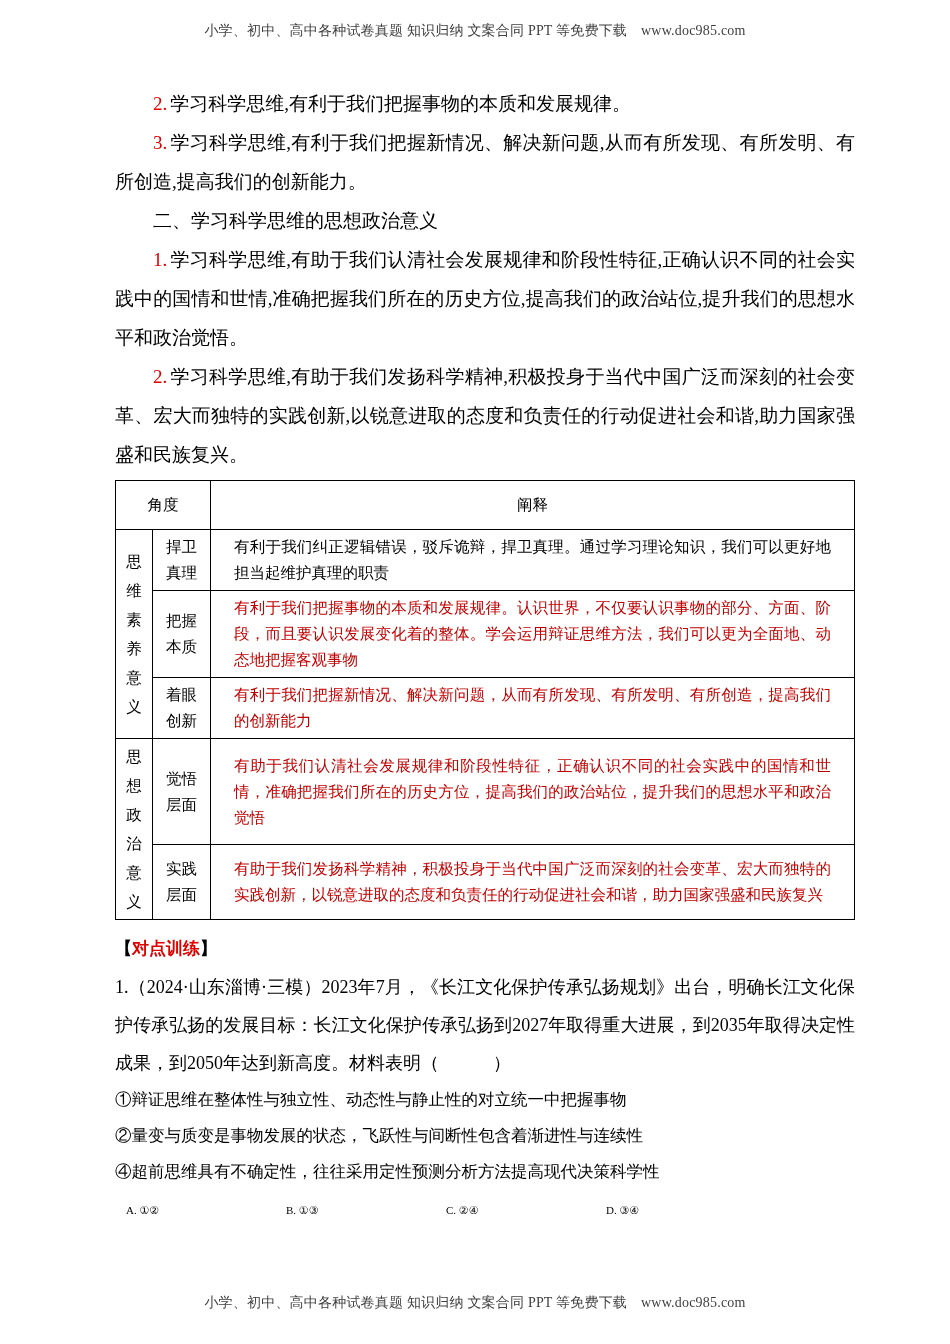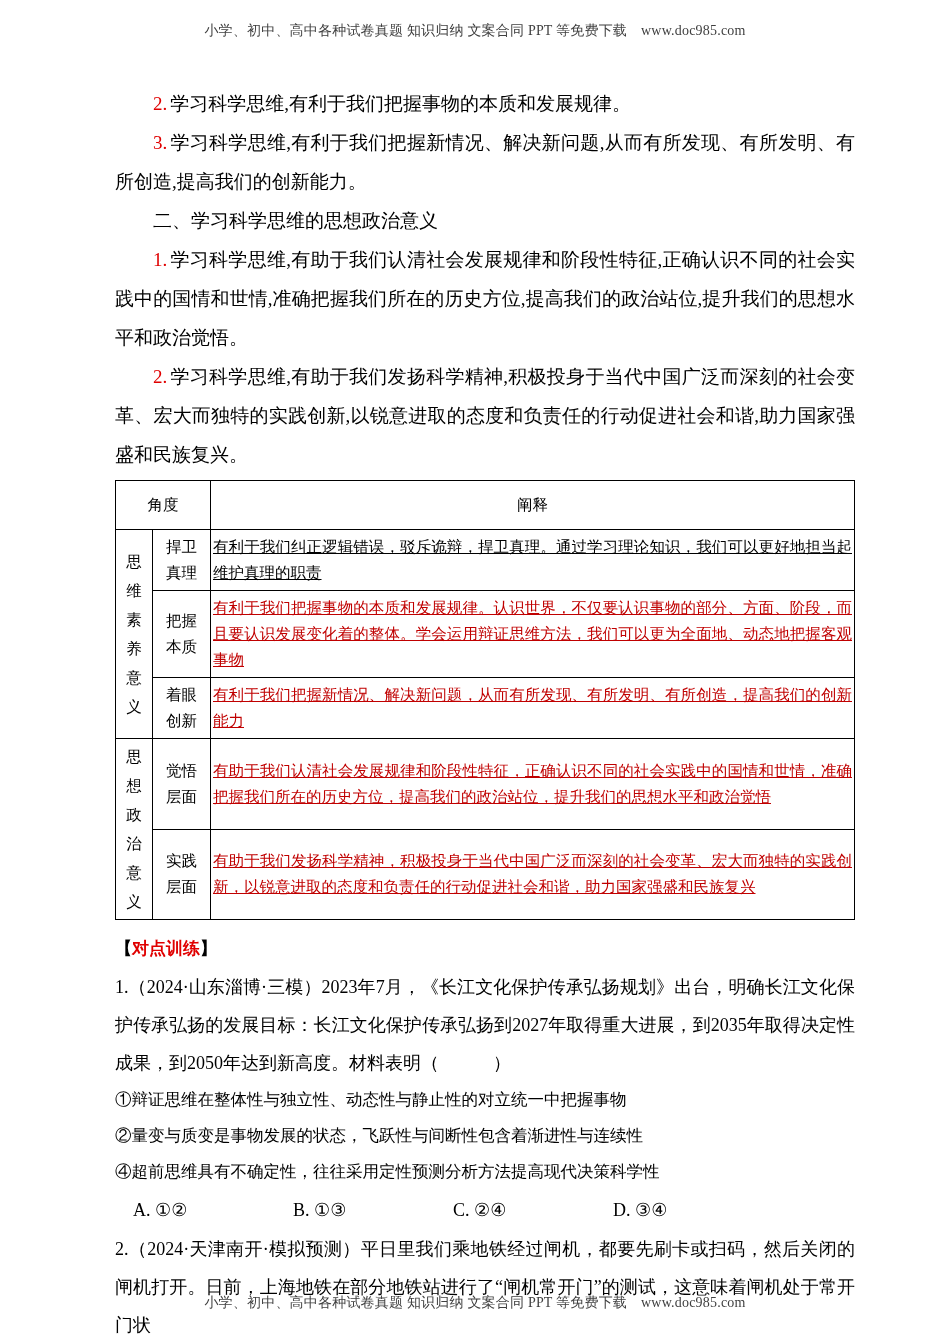--- a/index.html
+++ b/index.html
@@ -69,35 +69,34 @@
   }
   td.aspect {
     width: 58px;
     text-align: center;
     line-height: 26px;
     padding: 3px 11px;
   }
   td.explain {
     text-align: justify;
     line-height: 26px;
-    padding: 4px 2px;
-    text-decoration: underline;
+    padding: 4px 23px;
   }
 
   .q {
     font-size: 18px;
     line-height: 38px;
     text-align: justify;
   }
   .items div {
     font-size: 16.5px;
     line-height: 36px;
   }
   .options {
-    font-size: 18px;
+    font-size: 11px;
     line-height: 40px;
     padding-left: 1em;
   }
   .options span { display: inline-block; min-width: 160px; }
   .options span:last-child { min-width: 0; }
 </style>
 </head>
 <body>
 
 <div class="page">
@@ -157,21 +156,20 @@
     <div class="items">
       <div>①辩证思维在整体性与独立性、动态性与静止性的对立统一中把握事物</div>
       <div>②量变与质变是事物发展的状态，飞跃性与间断性包含着渐进性与连续性</div>
       <div>④超前思维具有不确定性，往往采用定性预测分析方法提高现代决策科学性</div>
     </div>
 
     <div class="options">
       <span>A. ①②</span><span>B. ①③</span><span>C. ②④</span><span>D. ③④</span>
     </div>
 
-    <p class="q">2.（2024·天津南开·模拟预测）平日里我们乘地铁经过闸机，都要先刷卡或扫码，然后关闭的闸机打开。日前，上海地铁在部分地铁站进行了“闸机常开门”的测试，这意味着闸机处于常开门状</p>
 
   </div>
 
   <div class="doc-footer">
     <span>小学、初中、高中各种试卷真题 知识归纳 文案合同 PPT 等免费下载</span><span class="site">www.doc985.com</span>
   </div>
 
 </div>
 
 </body></html>

